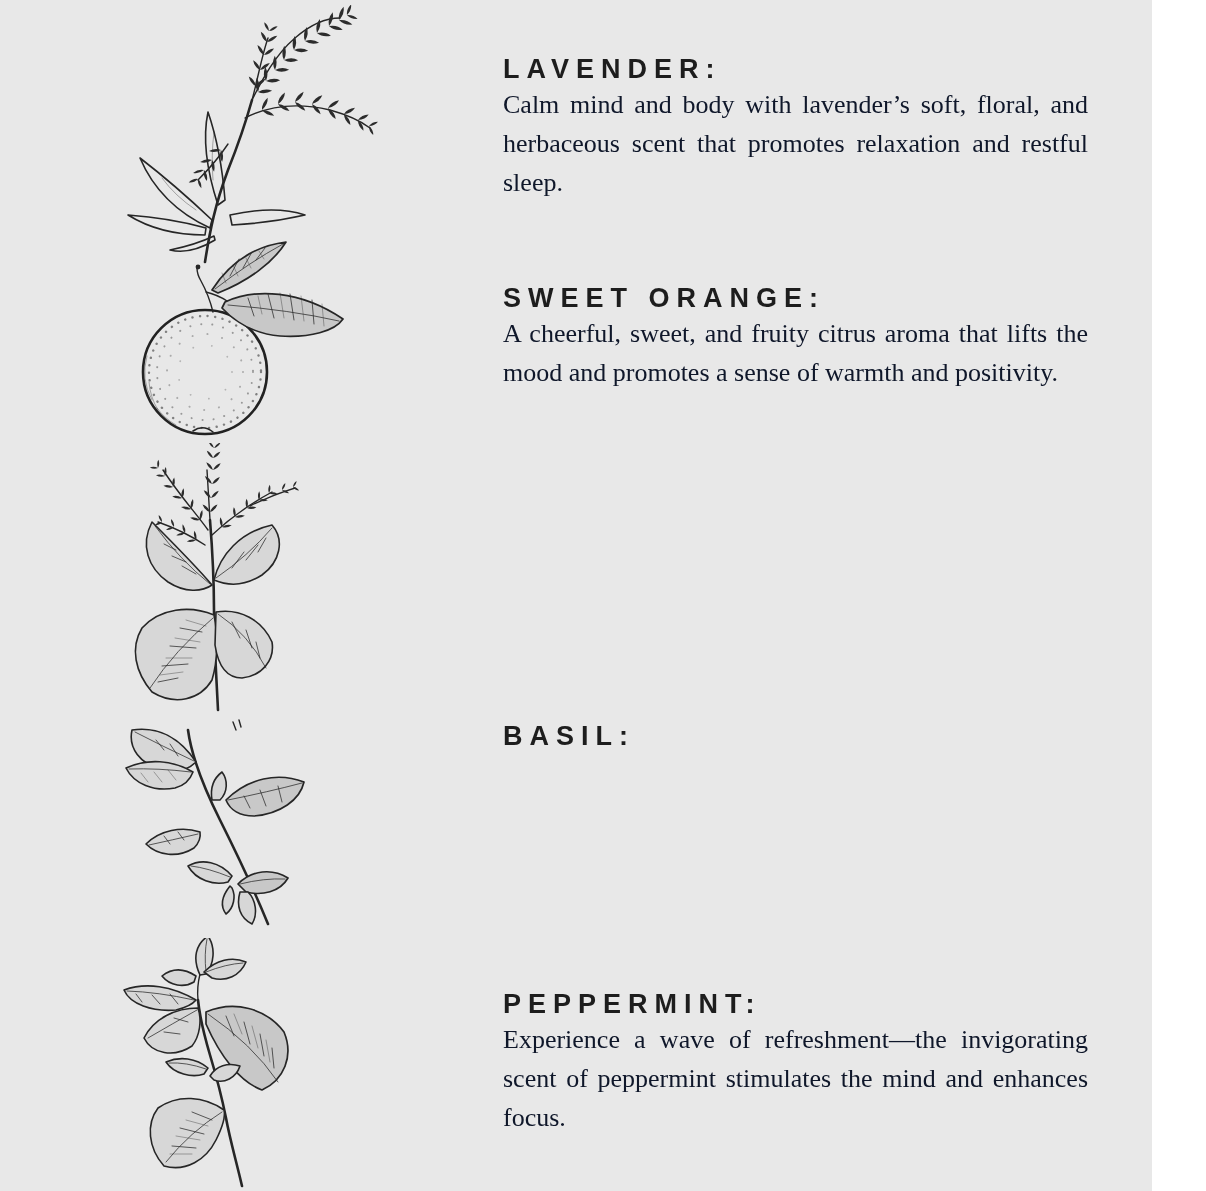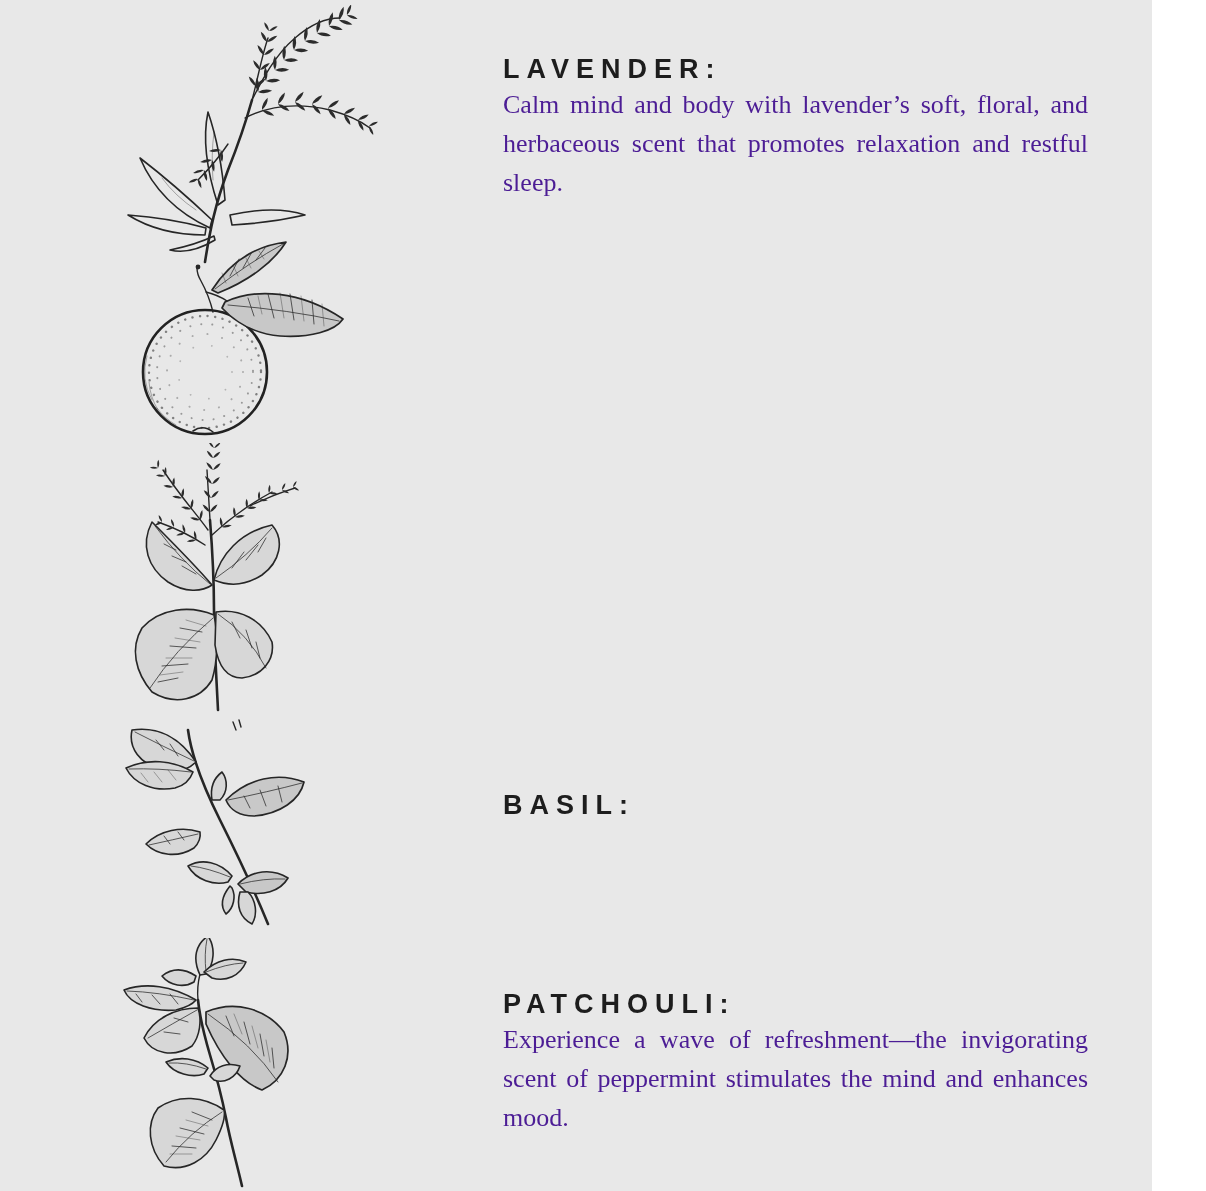--- a/index.html
+++ b/index.html
@@ -20,21 +20,21 @@
     line-height:28px;
     font-weight:600;
     letter-spacing:7px;
     color:#1d1d1d;
     white-space:nowrap;
   }
   .text-block p{
     margin:2px 0 0 0;
     font-size:26px;
     line-height:39px;
-    color:#4c1d95;
+    color:#0f172a;
     text-align:justify;
   }
   
   .ln{fill:none;stroke:#262626;stroke-width:1.6;stroke-linecap:round;stroke-linejoin:round;}
   .stem{fill:none;stroke:#262626;stroke-width:2.6;stroke-linecap:round;}
   .stem-thin{fill:none;stroke:#262626;stroke-width:1.4;stroke-linecap:round;}
   .leaf{fill:#d7d7d7;stroke:#262626;stroke-width:1.6;stroke-linejoin:round;}
   .leaf-dk{fill:#c8c8c8;stroke:#262626;stroke-width:1.7;stroke-linejoin:round;}
   .vein{fill:none;stroke:#2c2c2c;stroke-width:0.9;opacity:.85;stroke-linecap:round;}
   .hatch{fill:none;stroke:#2c2c2c;stroke-width:0.7;opacity:.55;stroke-linecap:round;}
@@ -225,24 +225,28 @@
       <path class="vein" d="M212,1120 L192,1112 M204,1134 L180,1128 M196,1148 L172,1146"></path>
       <path class="hatch" d="M208,1126 L186,1120 M200,1140 L176,1136 M192,1154 L170,1154"></path>
     </svg>
   </figure>
 
   <section class="text-block" style="top:55px">
     <h2>LAVENDER:</h2>
     <p>Calm mind and body with lavender’s soft, floral, and herbaceous scent that promotes relaxation and restful sleep.</p>
   </section>
 
-
-
-  <section class="text-block" style="top:791px">
+  <section class="text-block" style="top:284px">
+    <h2>SWEET ORANGE:</h2>
+    <p>A cheerful, sweet, and fruity citrus aroma that lifts the mood and promotes a sense of warmth and positivity.</p>
+  </section>
+
+
+  <section class="text-block" style="top:722px">
     <h2>BASIL:</h2>
   </section>
 
   <section class="text-block" style="top:990px">
-    <h2>PATCHOULI:</h2>
-    <p>Experience a wave of refreshment—the invigorating scent of peppermint stimulates the mind and enhances mood.</p>
+    <h2>PEPPERMINT:</h2>
+    <p>Experience a wave of refreshment—the invigorating scent of peppermint stimulates the mind and enhances focus.</p>
   </section>
 
 </div>
 
 </body></html>

